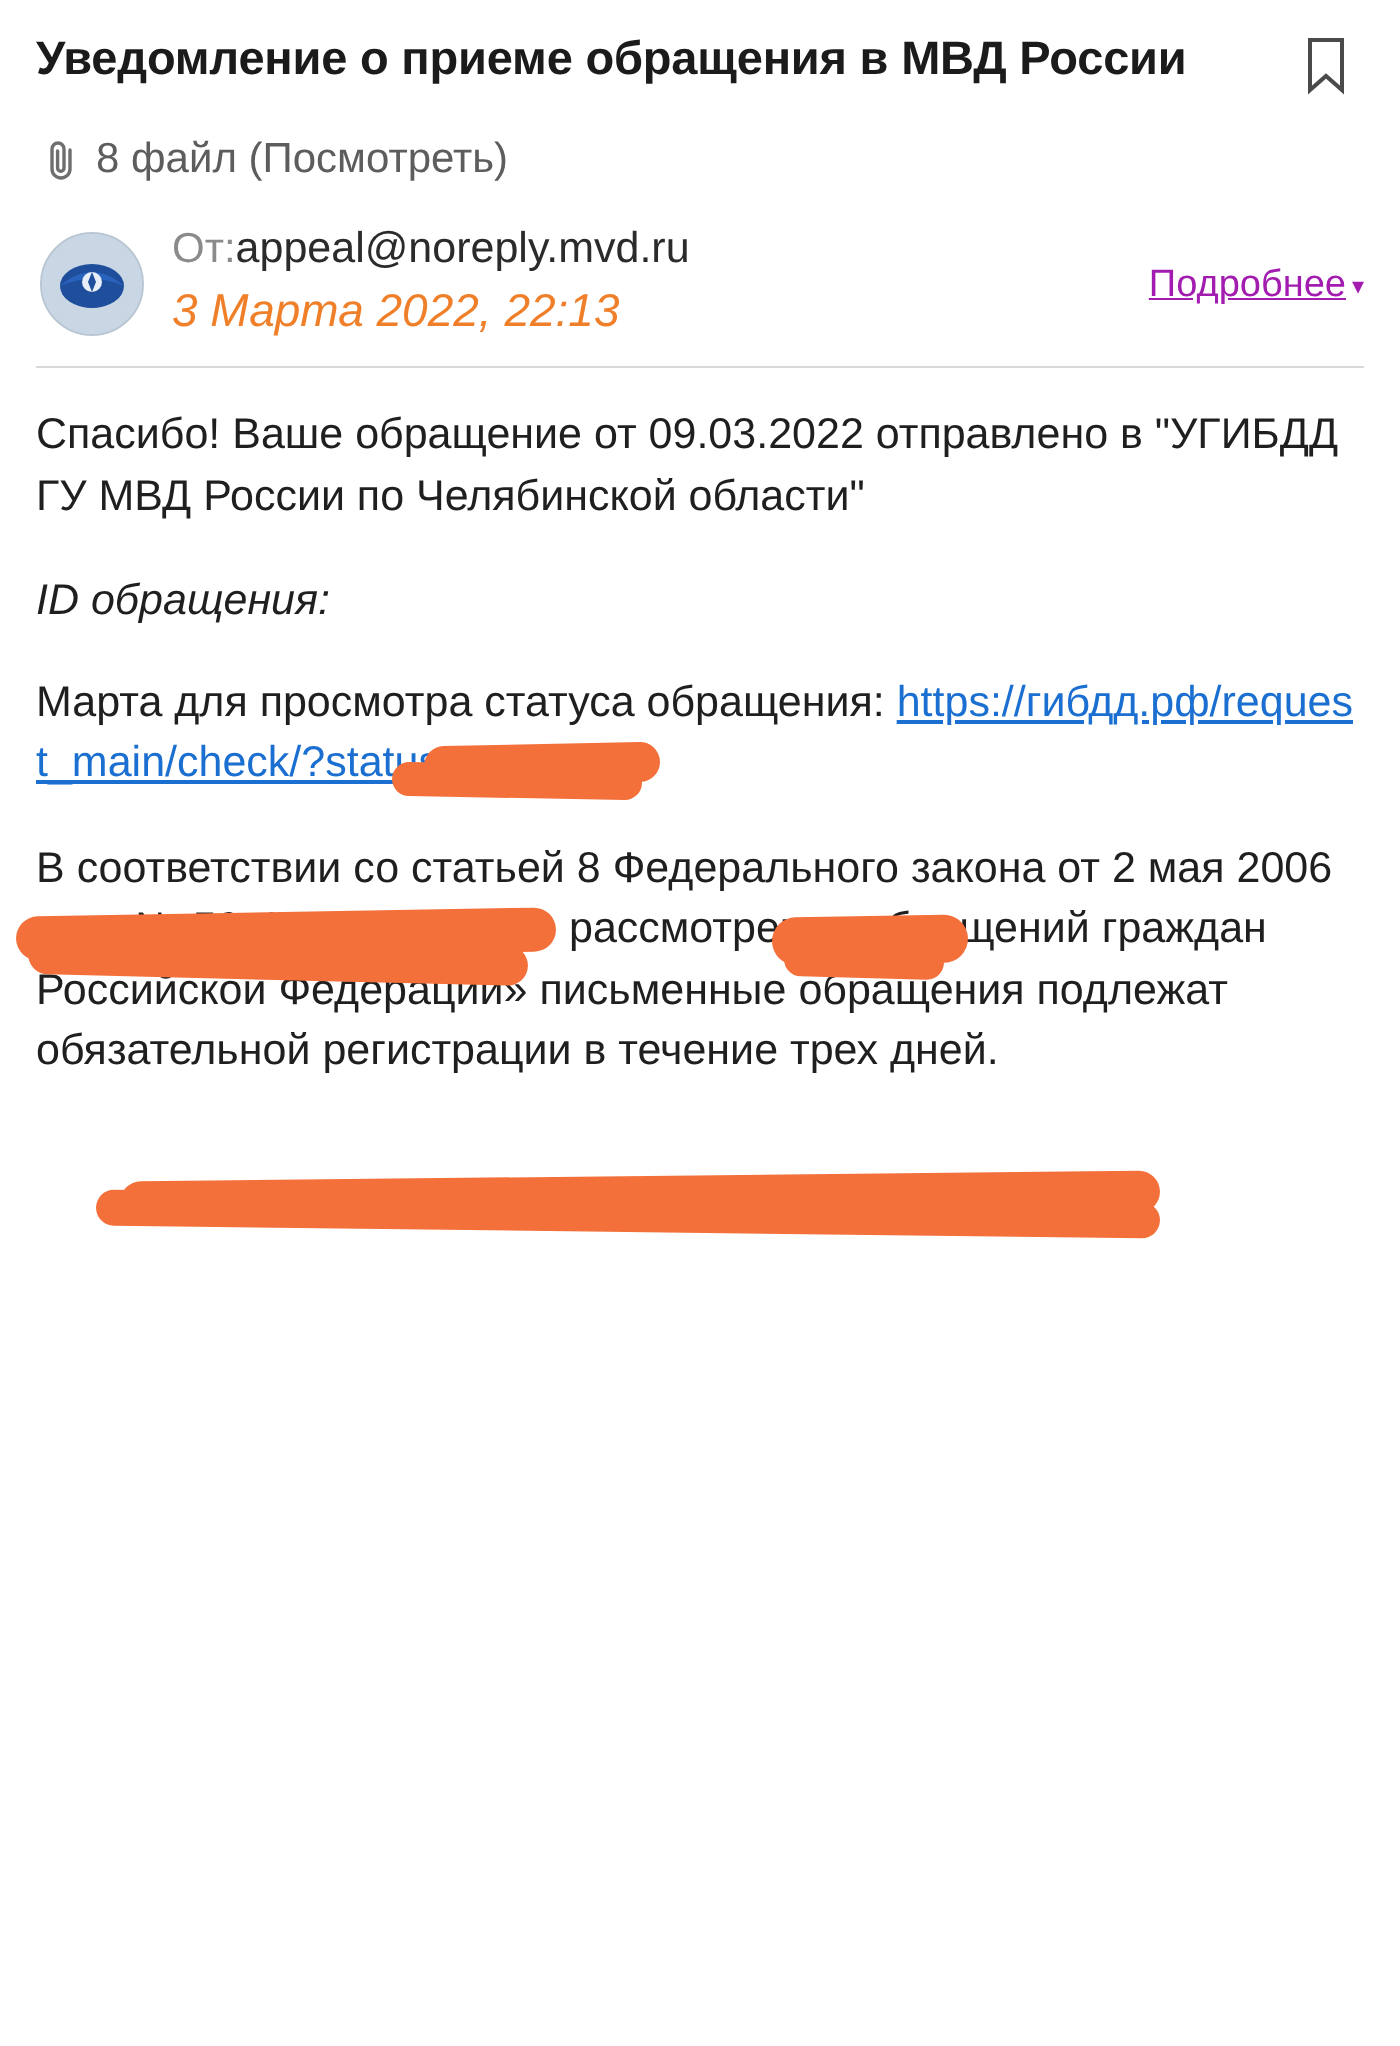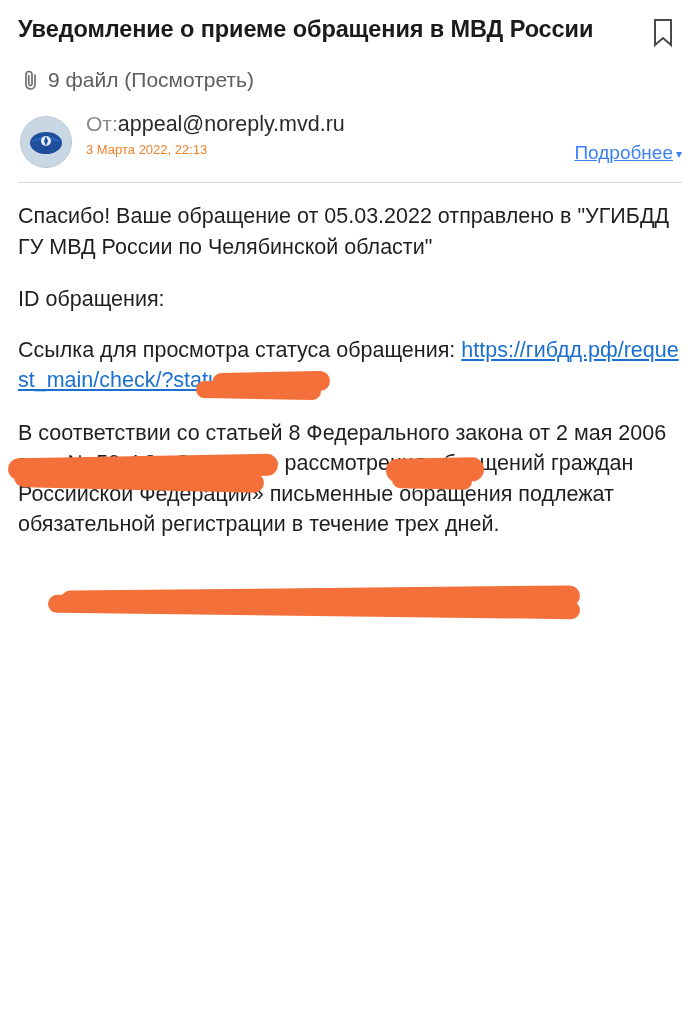--- a/index.html
+++ b/index.html
@@ -98,29 +98,30 @@
     font-size: 21px;
     color: #8b8b8b;
   }
   .from-address {
     font-size: 21.5px;
     color: #2b2b2b;
     text-align: center;
   }
   .date-line {
     margin-top: 5px;
-    font-size: 13px;
+    font-size: 23px;
     color: #f07f2a;
+    font-style: italic;
   }
   .details-link {
     position: absolute;
     right: 0;
-    bottom: 4px;
+    bottom: 15px;
     font-size: 19px;
-    color: #3b82f6;
+    color: #a21caf;
     text-decoration: underline;
     white-space: nowrap;
   }
   .details-link .caret {
     text-decoration: none;
     display: inline-block;
     margin-left: 3px;
     font-size: 12px;
     transform: translateY(-1px);
   }
@@ -133,21 +134,21 @@
   
   .body {
     margin-top: 18px;
     font-size: 21.5px;
     line-height: 1.42;
     color: #1f1f1f;
   }
   .body p {
     margin: 0 0 22px 0;
   }
-  .body p.tight { margin-bottom: 20px; }
+  .body p.tight { margin-bottom: 20px; font-style: italic; }
 
   a.link {
     color: #1a6fd0;
     text-decoration: underline;
     word-break: break-all;
   }
 
   
   .redact {
     position: absolute;
@@ -182,21 +183,21 @@
       </svg>
     </div>
   </div>
 
   <div class="attach-row">
     <span class="clip-icon">
       <svg width="18" height="22" viewBox="0 0 18 22" fill="none" xmlns="http://www.w3.org/2000/svg">
         <path d="M13 6 V15.5 A4.5 4.5 0 0 1 4 15.5 V5.5 A3 3 0 0 1 10 5.5 V15 a1.6 1.6 0 0 1 -3.2 0 V6.5" stroke="#6f6f6f" stroke-width="1.7" fill="none" stroke-linecap="round"></path>
       </svg>
     </span>
-    <span class="attach-text">9 файл (Посмотреть)</span>
+    <span class="attach-text">8 файл (Посмотреть)</span>
   </div>
 
   <div class="sender-row">
     <div class="avatar">
       <svg width="50" height="50" viewBox="0 0 50 50" xmlns="http://www.w3.org/2000/svg">
         <circle cx="25" cy="25" r="25" fill="#c9d6e4"></circle>
         <ellipse cx="25" cy="26" rx="16" ry="11" fill="#1f4f9c"></ellipse>
         <path d="M9 26 Q25 12 41 26 Q25 19 9 26 Z" fill="#2a63bd"></path>
         <circle cx="25" cy="24" r="5" fill="#e8eef7"></circle>
         <path d="M25 19 L27 24 L25 29 L23 24 Z" fill="#1f4f9c"></path>
@@ -211,29 +212,29 @@
       </div>
       <div class="date-line">3 Марта 2022, 22:13</div>
     </div>
 
     <a class="details-link" href="#"><span>Подробнее</span><span class="caret">▾</span></a>
   </div>
 
   <div class="divider"></div>
 
   <div class="body">
-    <p>Спасибо! Ваше обращение от 05.03.2022 отправлено в "УГИБДД ГУ МВД России по Челябинской области"</p>
+    <p>Спасибо! Ваше обращение от 09.03.2022 отправлено в "УГИБДД ГУ МВД России по Челябинской области"</p>
 
     <p class="tight">
       <span>ID обращения:</span><span class="redacted-inline"></span>
     </p>
 
 
     <p>
-      <span>Ссылка для просмотра статуса обращения:</span>
+      <span>Марта для просмотра статуса обращения:</span>
       <a class="link" href="#">https://гибдд.рф/request_main/check/?status=</a>
     </p>
 
     <p>В соответствии со статьей 8 Федерального закона от 2 мая 2006 года № 59-ФЗ «О порядке рассмотрения обращений граждан Российской Федерации» письменные обращения подлежат обязательной регистрации в течение трех дней.</p>
 
   </div>
 
   <div class="redact r1"></div>
   <div class="redact r1b"></div>
   <div class="redact r2"></div>

